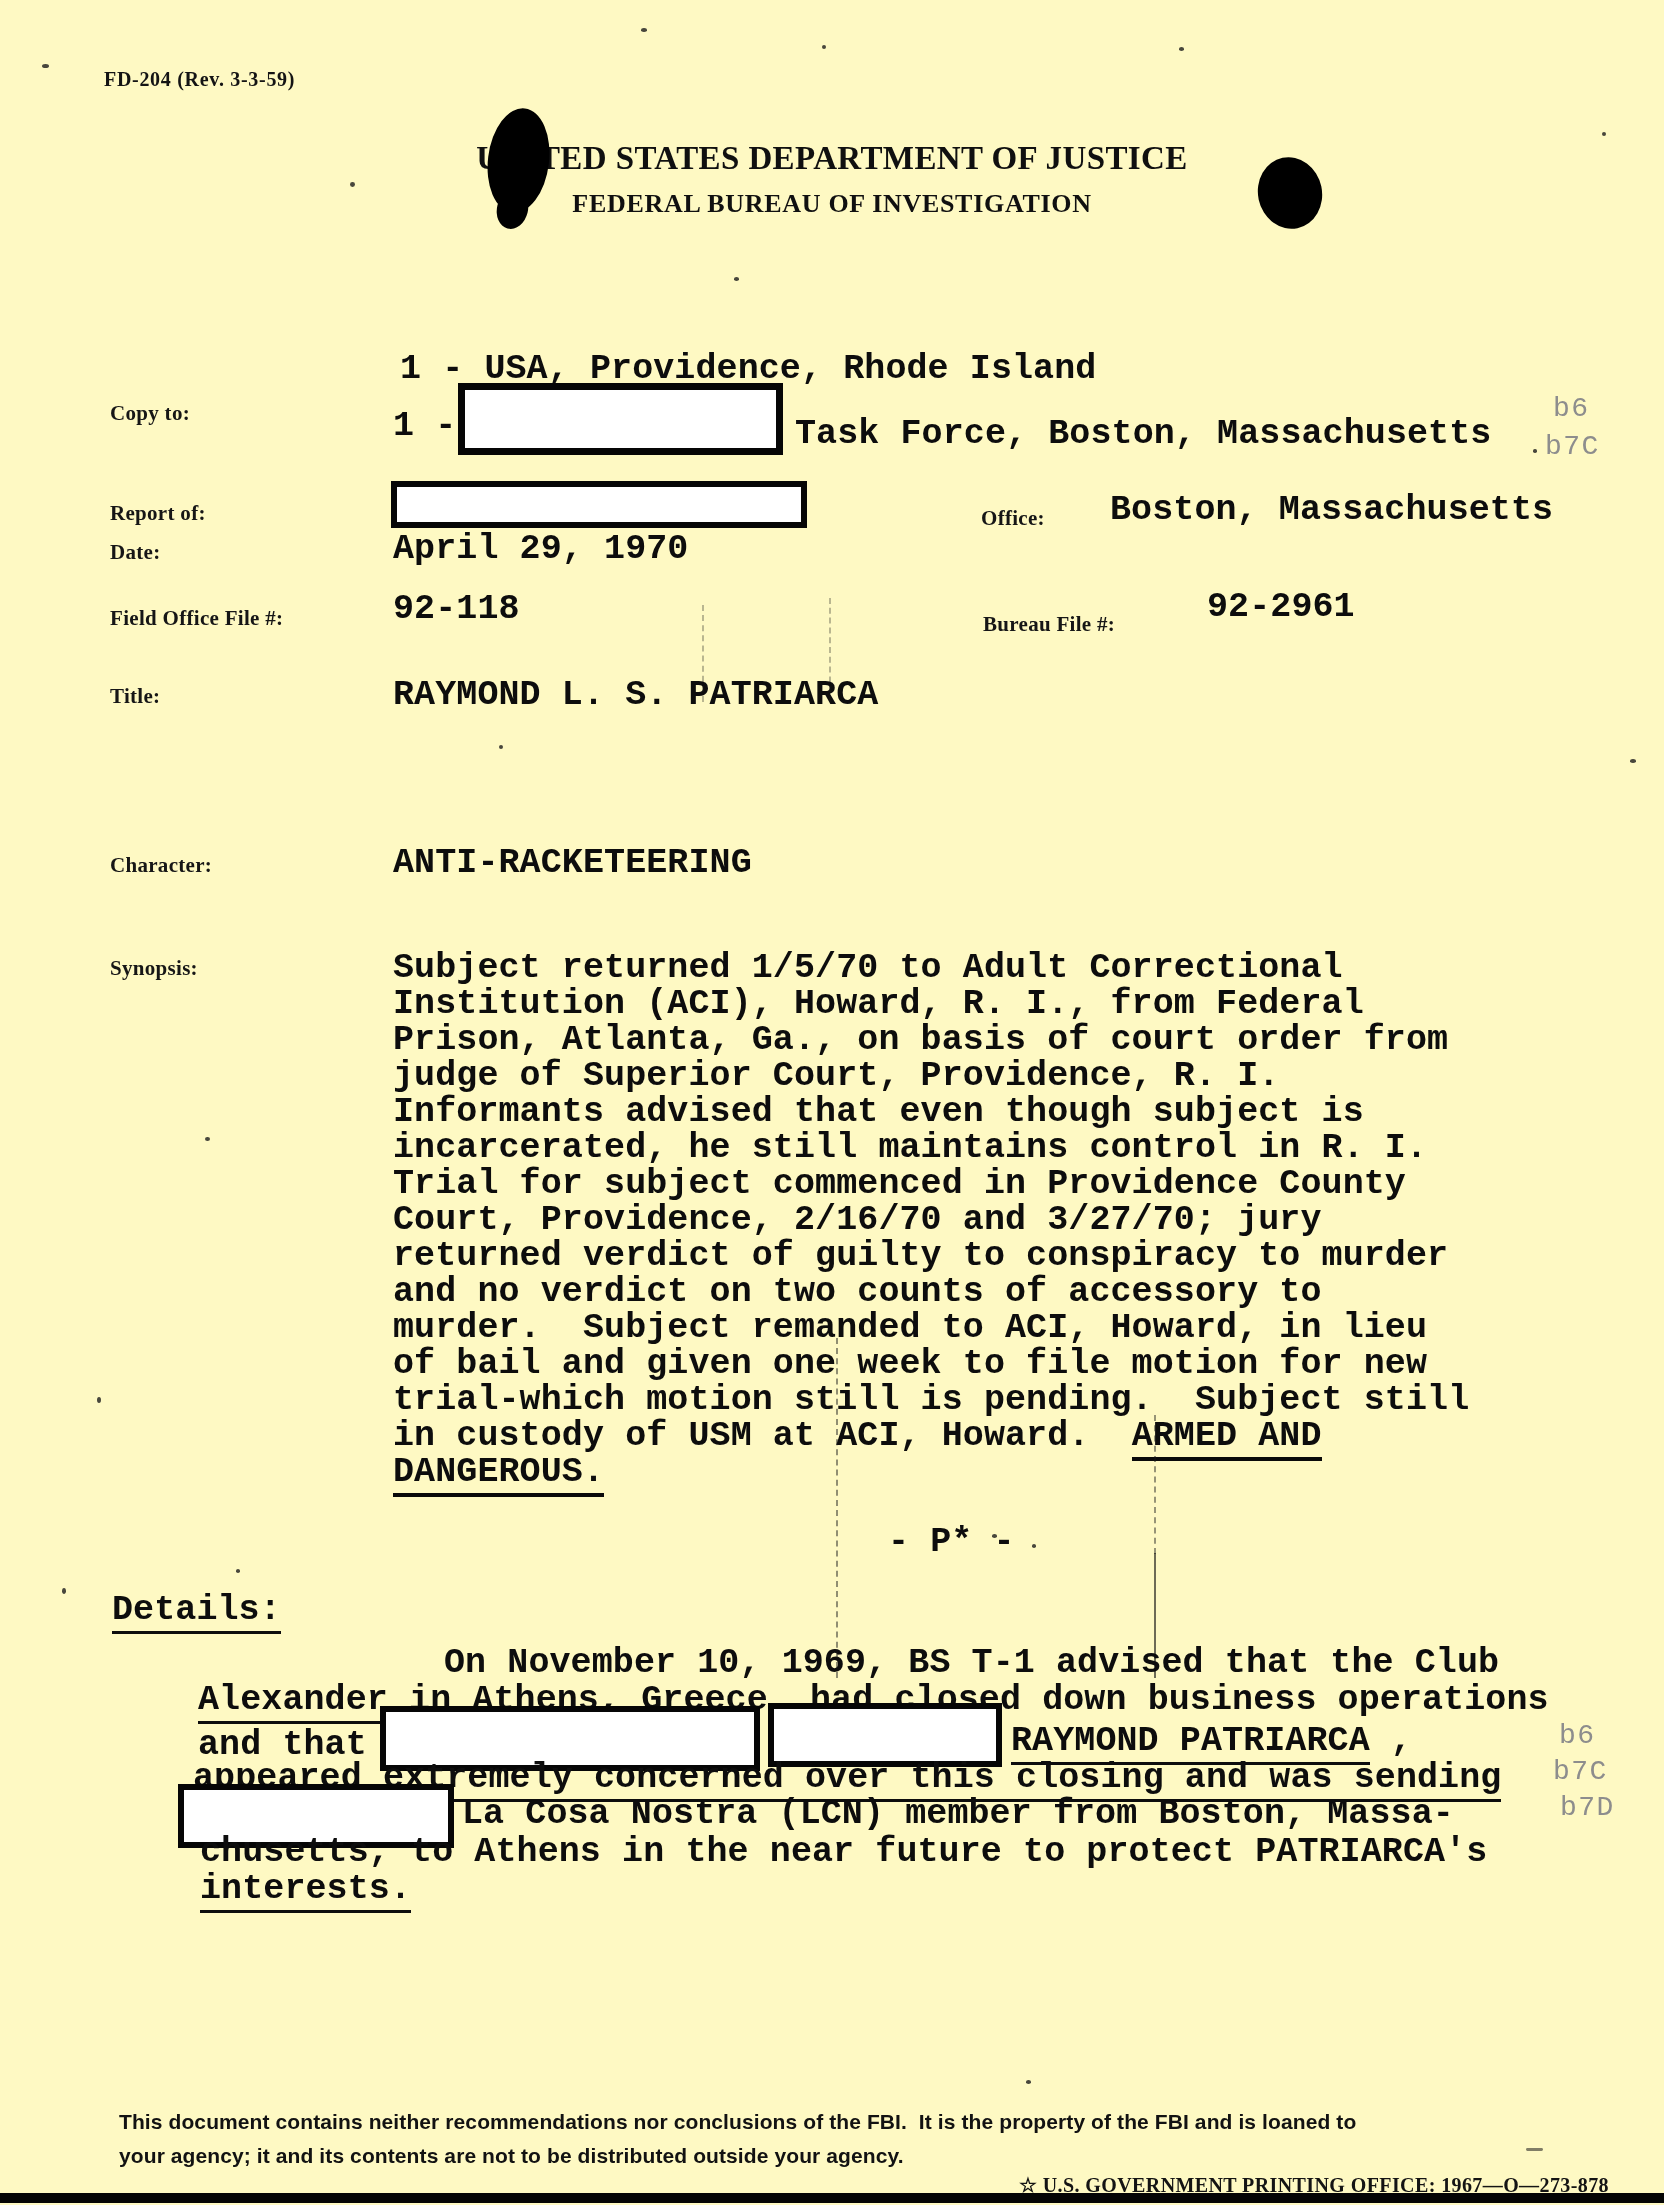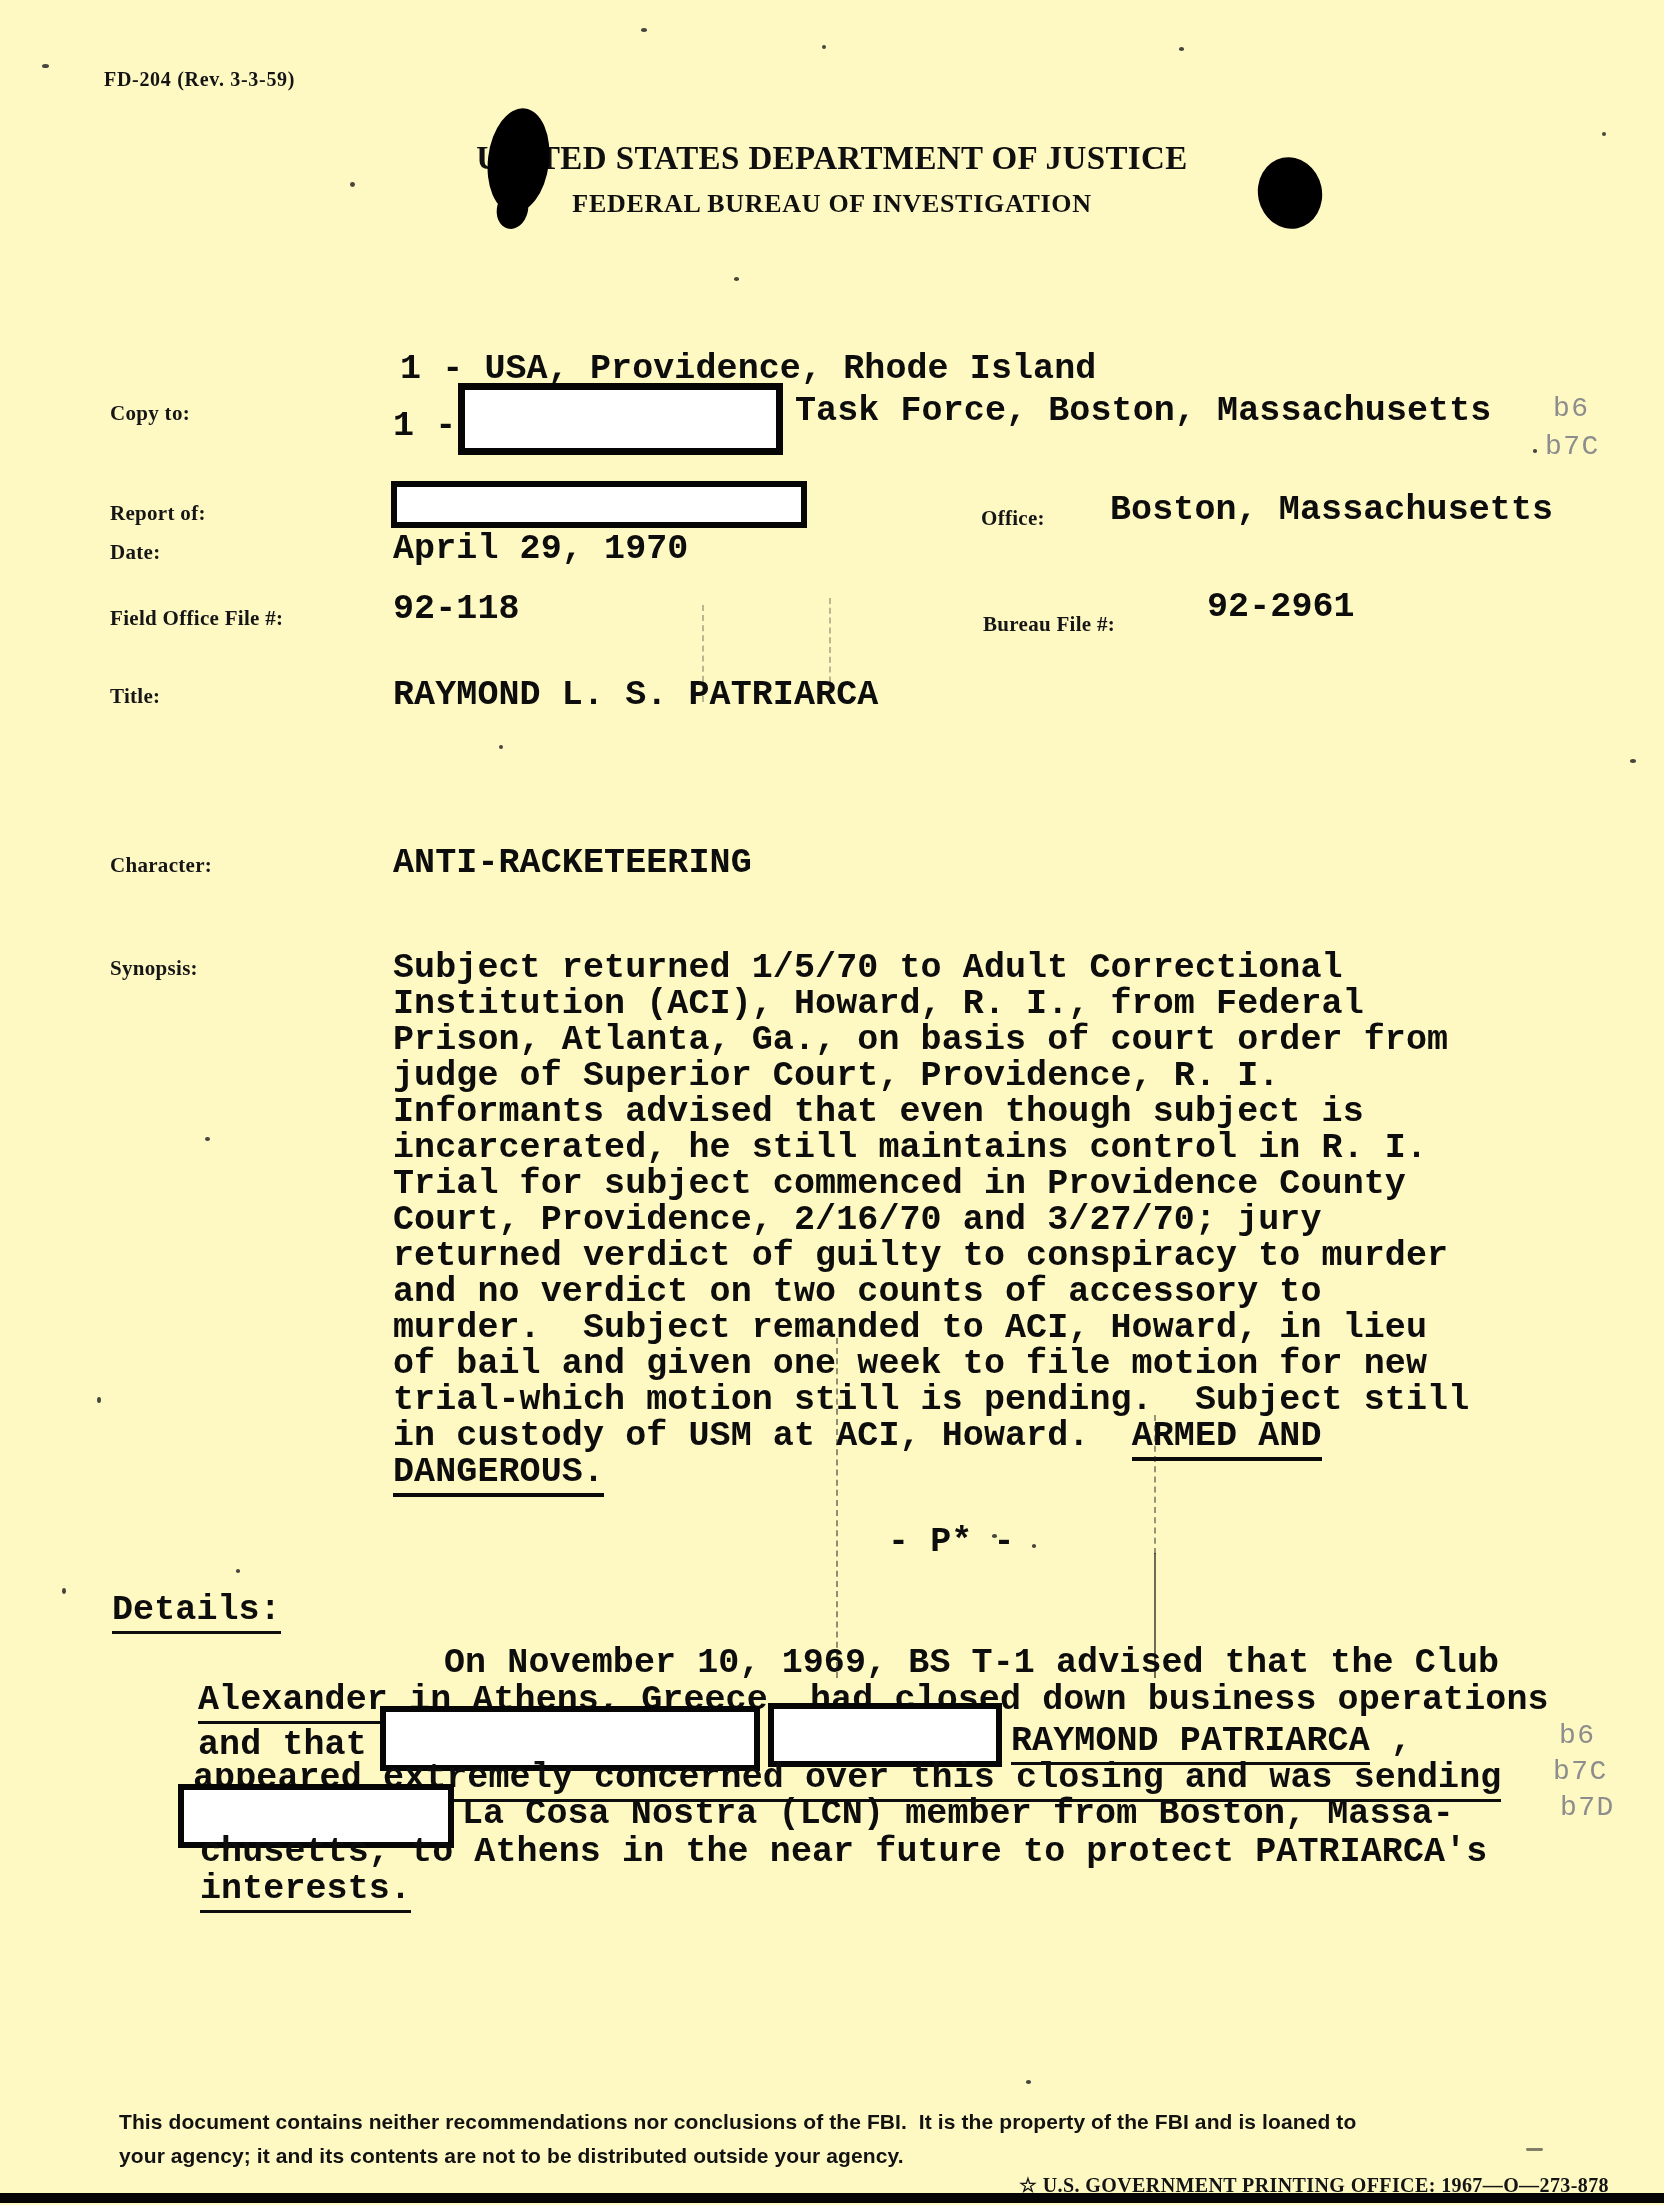--- a/index.html
+++ b/index.html
@@ -67,21 +67,21 @@
   <div class="abs hdr2 centered" style="top:189px;">FEDERAL BUREAU OF INVESTIGATION</div>
 
   <div class="blob" style="left:488px;top:108px;width:61px;height:105px;transform:rotate(7deg);"></div>
   <div class="blob" style="left:497px;top:189px;width:30.5px;height:40px;transform:rotate(14deg);"></div>
   <div class="blob" style="left:1258px;top:157px;width:64px;height:72px;transform:rotate(-12deg);"></div>
 
   <div class="abs lbl" style="left:110px;top:401px;">Copy to:</div>
   <div class="abs tw" style="left:400px;top:351px;">1 - USA, Providence, Rhode Island</div>
   <div class="redact" style="left:458px;top:383px;width:325px;height:72px;border-width:7.6px;"></div>
   <div class="abs tw" style="left:393px;top:408px;">1 -</div>
-  <div class="abs tw" style="left:795px;top:393px;">Task Force, Boston, Massachusetts</div>
+  <div class="abs tw" style="left:795px;top:416px;">Task Force, Boston, Massachusetts</div>
   <div class="abs bcode" style="left:1553px;top:393px;">b6</div>
   <div class="abs bcode" style="left:1545px;top:431px;">b7C</div>
 
   <div class="abs lbl" style="left:110px;top:501px;">Report of:</div>
   <div class="redact" style="left:391px;top:481px;width:416px;height:47px;border-width:6.2px;"></div>
   <div class="abs lbl" style="left:110px;top:540px;">Date:</div>
   <div class="abs tw" style="left:393px;top:531px;">April 29, 1970</div>
   <div class="abs lbl" style="left:981px;top:506px;">Office:</div>
   <div class="abs tw" style="left:1110px;top:492px;">Boston, Massachusetts</div>
 

